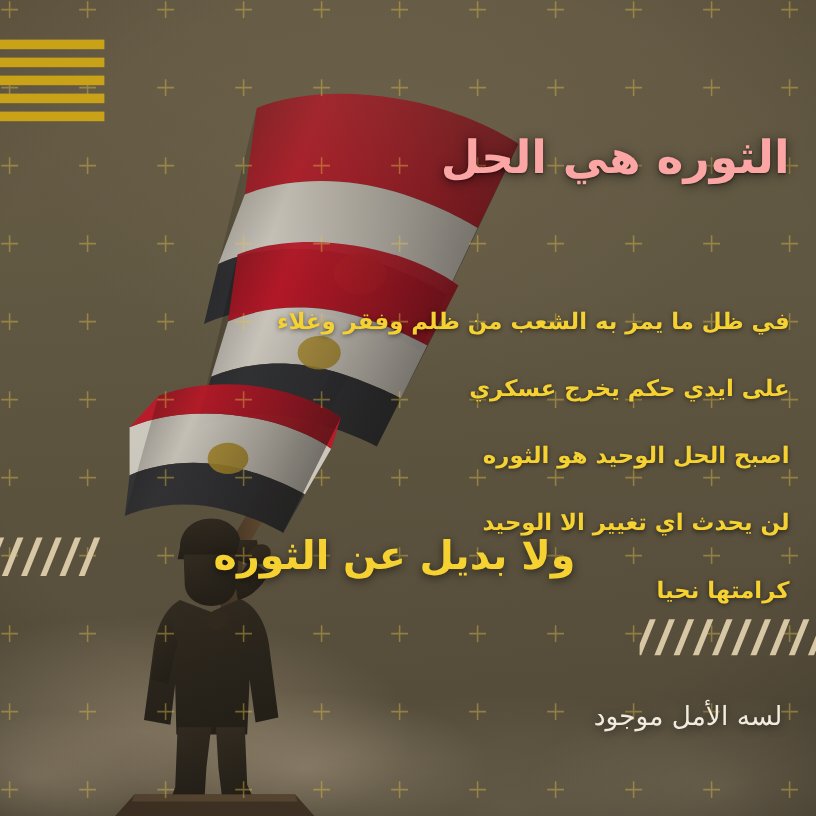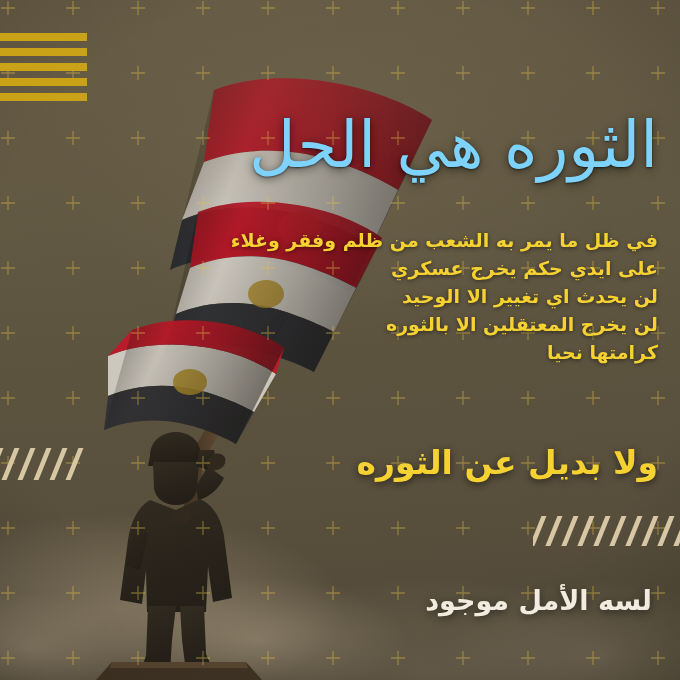--- a/index.html
+++ b/index.html
@@ -76,67 +76,67 @@
   .stripes-right { left: 533px; top: 516px; width: 150px; height: 30px; }
 
   
   .headline {
     position: absolute;
     right: 22px;
     top: 112px;
     width: 500px;
     text-align: right;
     direction: rtl;
-    color: #7dd3fc;
-    font-size: 64px;
-    font-weight: normal;
+    color: #fca5a5;
+    font-size: 38px;
+    font-weight: bold;
     letter-spacing: -0.5px;
     line-height: 1.05;
     text-shadow: 0 2px 10px rgba(0,0,0,0.55), 0 1px 2px rgba(0,0,0,0.5);
   }
 
   .body-block {
     position: absolute;
     right: 22px;
     top: 226px;
     width: 430px;
     text-align: right;
     direction: rtl;
     color: #f5d232;
     font-size: 19px;
     font-weight: bold;
     line-height: 28px;
     text-shadow: 0 1px 4px rgba(0,0,0,0.55);
   }
-  .body-block div { white-space: nowrap; }
+  .body-block div { white-space: nowrap; margin-top: 28px; }
 
   .emphasis {
     position: absolute;
     right: 22px;
     top: 445px;
     width: 480px;
-    text-align: right;
+    text-align: left;
     direction: rtl;
     color: #f5d232;
     font-size: 33px;
     font-weight: bold;
     line-height: 1.1;
     text-shadow: 0 2px 7px rgba(0,0,0,0.55);
   }
 
   .footer {
     position: absolute;
     right: 28px;
     top: 585px;
     width: 420px;
     text-align: right;
     direction: rtl;
     color: #f2ece0;
-    font-size: 27px;
-    font-weight: bold;
+    font-size: 22px;
+    font-weight: normal;
     text-shadow: 0 2px 8px rgba(0,0,0,0.5);
   }
 </style>
 </head>
 <body>
 
 <div id="poster">
 
   <div class="photo-layer"></div>
 
@@ -258,22 +258,22 @@
       <i style="left:114px"></i>
       <i style="left:130px"></i>
     <i style="left:146px"></i>
   </div>
 
   <div class="headline">الثوره هي الحل</div>
 
   <div class="body-block">
     <div>في ظل ما يمر به الشعب من ظلم وفقر وغلاء</div>
     <div>على ايدي حكم يخرج عسكري</div>
+    <div>اصبح الحل الوحيد هو الثوره</div>
     <div>لن يحدث اي تغيير الا الوحيد</div>
-    <div>لن يخرج المعتقلين الا بالثوره</div>
     <div>كرامتها نحيا</div>
   </div>
 
   <div class="emphasis">ولا بديل عن الثوره</div>
 
   <div class="footer">لسه الأمل موجود</div>
 
 </div>
 
 </body></html>

